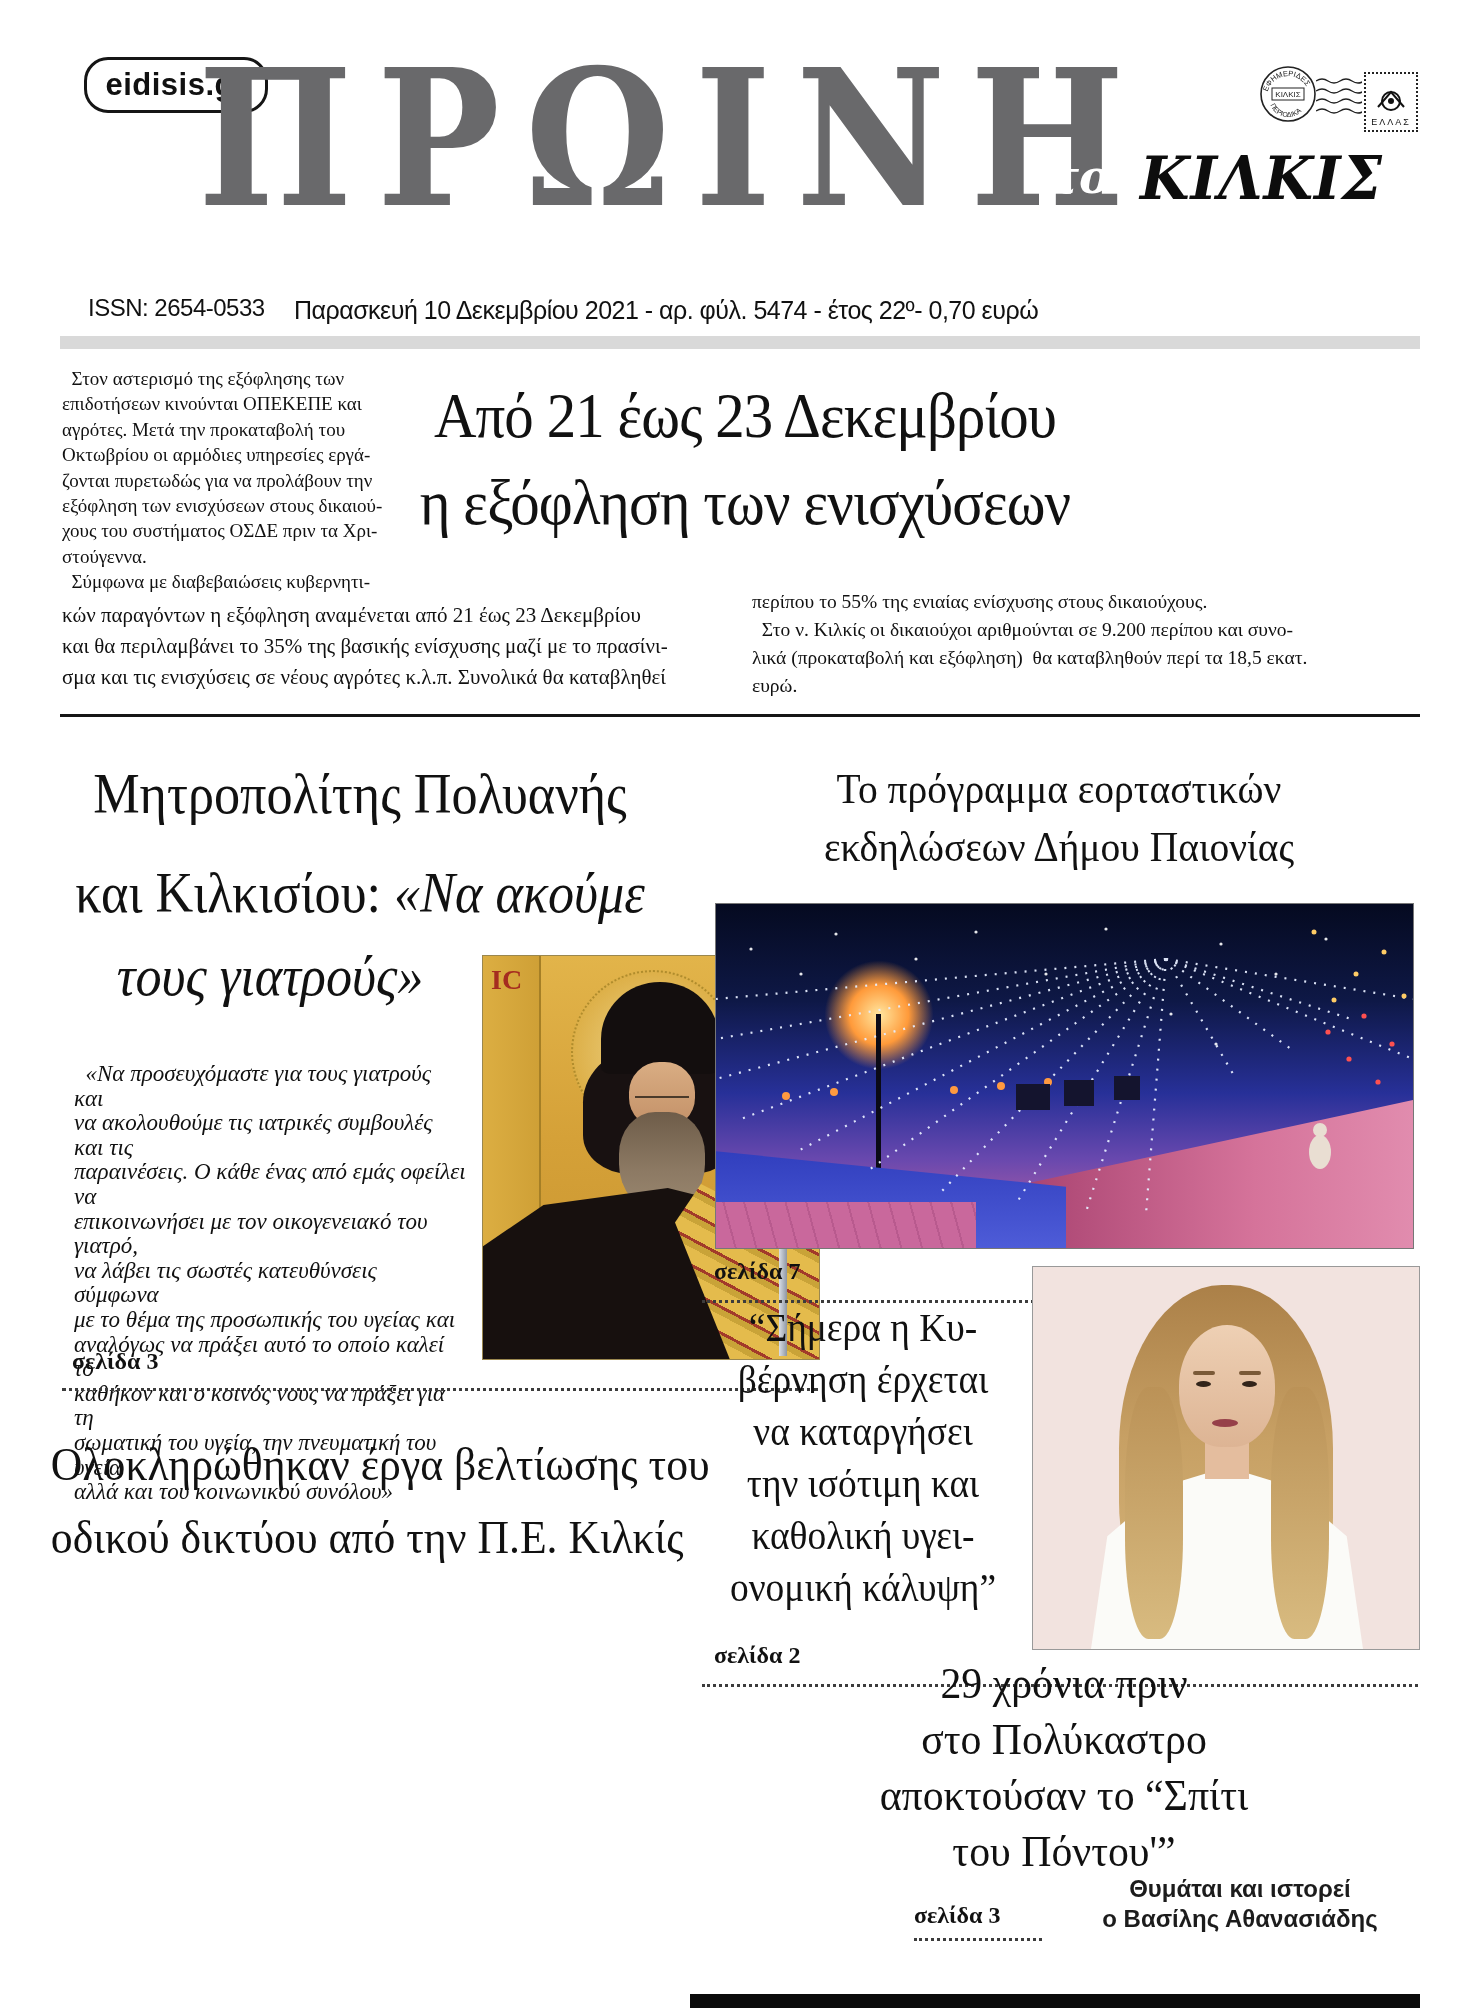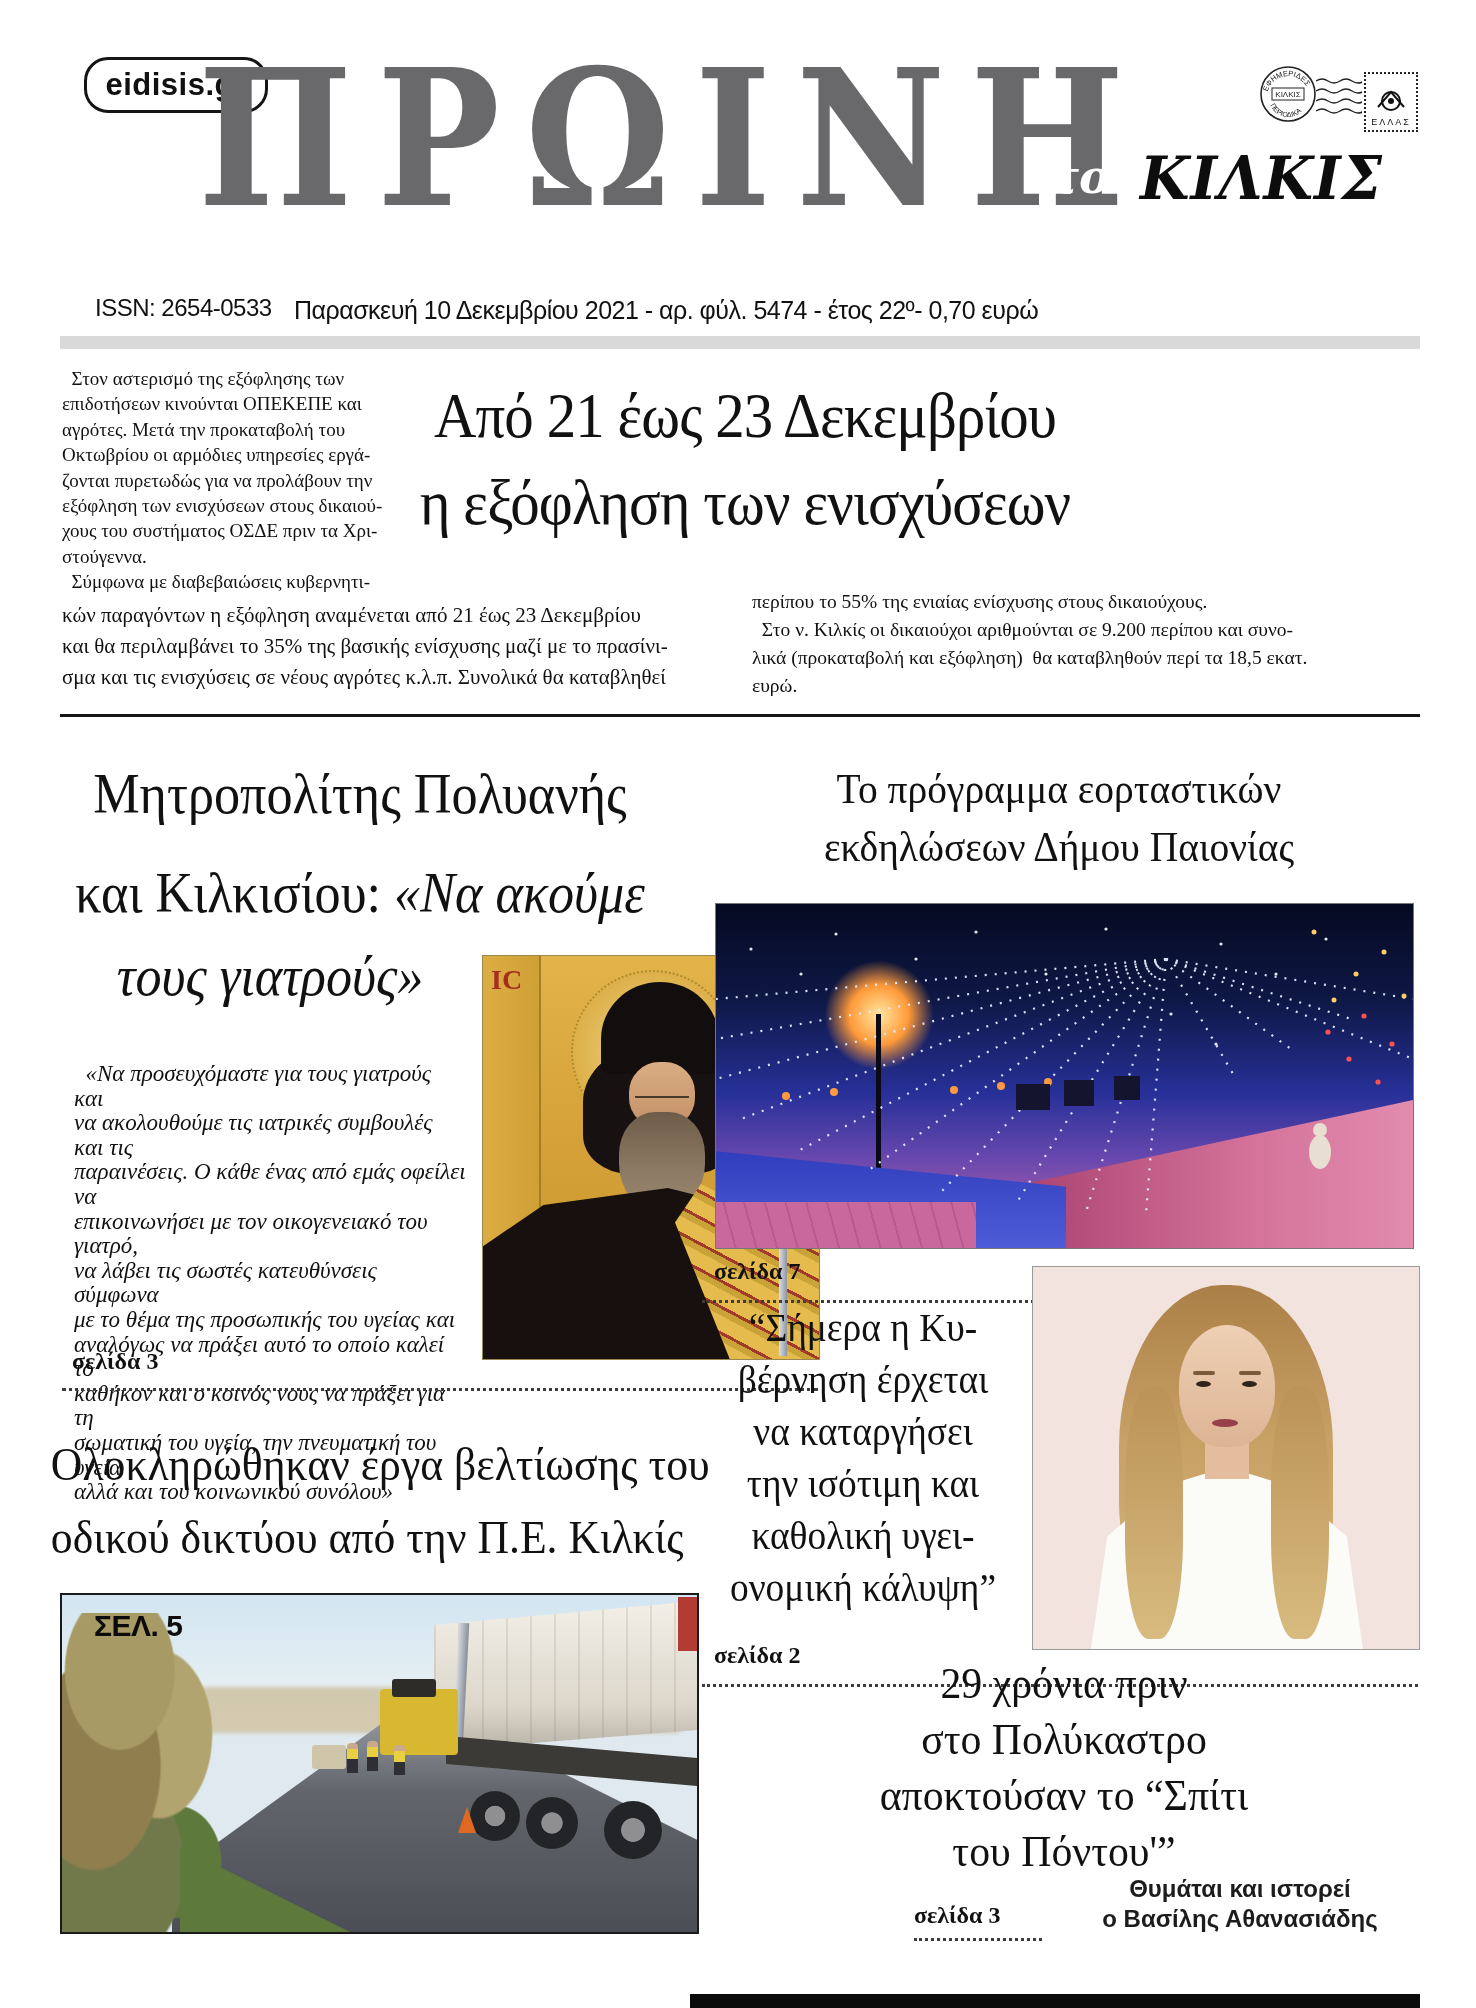--- a/index.html
+++ b/index.html
@@ -14,21 +14,21 @@
   .masthead-title{left:198px;top:44px;font-family:"DejaVu Serif",serif;font-weight:bold;
             font-size:146px;line-height:146px;color:#69696b;letter-spacing:22px;white-space:nowrap;
             transform:scale(1.12,1.30);transform-origin:0 0;z-index:1;}
   .title-of{left:1048px;top:150px;font-family:"DejaVu Serif",serif;font-style:italic;font-weight:bold;
             font-size:46px;color:#ffffff;z-index:3;}
   .title-region{left:1140px;top:142px;font-family:"DejaVu Serif",serif;font-style:italic;font-weight:bold;
             font-size:57px;letter-spacing:1px;color:#0d0d0d;z-index:3;transform:scaleY(1.05);transform-origin:0 0;}
   .subtitle-bar{left:265px;top:222px;width:640px;height:44px;background:#d5d5d5;z-index:2;
             display:flex;align-items:center;justify-content:center;
             font-family:"Liberation Sans",sans-serif;font-style:italic;font-weight:bold;font-size:29px;}
-  .issn{left:88px;top:294px;font-family:"Liberation Sans",sans-serif;font-size:24px;letter-spacing:-0.5px;margin-left:7px;}
+  .issn{left:88px;top:294px;font-family:"Liberation Sans",sans-serif;font-size:24px;letter-spacing:-0.5px;}
   .dateline{left:294px;top:296px;font-family:"Liberation Sans",sans-serif;font-size:25px;letter-spacing:-0.5px;}
   .gray-rule{left:60px;top:336px;width:1360px;height:13px;background:#d9d9d9;}
 
   
   .postmark{left:1258px;top:64px;width:60px;height:60px;}
   .wavy{left:1316px;top:76px;width:46px;height:44px;}
   .stamp{left:1364px;top:72px;width:50px;height:56px;border:2px dotted #222;background:#fff;
          display:flex;flex-direction:column;align-items:center;justify-content:flex-end;}
   .stamp-country{font-family:"Liberation Sans",sans-serif;font-size:9px;letter-spacing:2px;margin-bottom:3px;}
 
@@ -335,42 +335,20 @@
     <div class="wp-eyeL"></div>
     <div class="wp-eyeR"></div>
     <div class="wp-lips"></div>
   </div>
 
   <div class="abs pageref" style="left:714px;top:1642px;">σελίδα 2</div>
   <div class="abs dotrule" style="left:702px;top:1684px;width:716px;"></div>
 
   <div class="abs roads-headline">Ολοκληρώθηκαν έργα βελτίωσης του<br>οδικού δικτύου από την Π.Ε. Κιλκίς</div>
 
-  <div class="abs roads-photo">
-    <div class="rp-sky"></div>
-    <div class="rp-far"></div>
-    <div class="rp-road"></div>
-    <div class="rp-bush"></div>
-    <div class="rp-grass"></div>
-    <div class="rp-trailer"></div>
-    <div class="rp-cab"></div>
-    <div class="rp-pipe"></div>
-    <div class="rp-chassis"></div>
-    <div class="rp-wheel" style="left:408px;top:196px;width:50px;height:50px;"></div>
-    <div class="rp-wheel" style="left:464px;top:202px;width:52px;height:52px;"></div>
-    <div class="rp-wheel" style="left:542px;top:206px;width:58px;height:58px;"></div>
-    <div class="rp-paver"></div>
-    <div class="rp-paver-top"></div>
-    <div class="rp-roller"></div>
-    <div class="rp-worker" style="left:285px;top:148px;"></div>
-    <div class="rp-worker" style="left:305px;top:146px;"></div>
-    <div class="rp-worker" style="left:332px;top:150px;"></div>
-    <div class="rp-cone"></div>
-    <div class="rp-label">ΣΕΛ. 5</div>
-  </div>
 
   <div class="abs pontos-headline">29 χρόνια πριν<br>στο Πολύκαστρο<br>αποκτούσαν το “Σπίτι<br>του Πόντου'”</div>
   <div class="abs pontos-byline">Θυμάται και ιστορεί<br>ο Βασίλης Αθανασιάδης</div>
   <div class="abs pageref" style="left:914px;top:1902px;">σελίδα 3</div>
   <div class="abs dotrule" style="left:914px;top:1938px;width:128px;"></div>
 
   <div class="abs bottom-strip"></div>
 
 </div>
 

